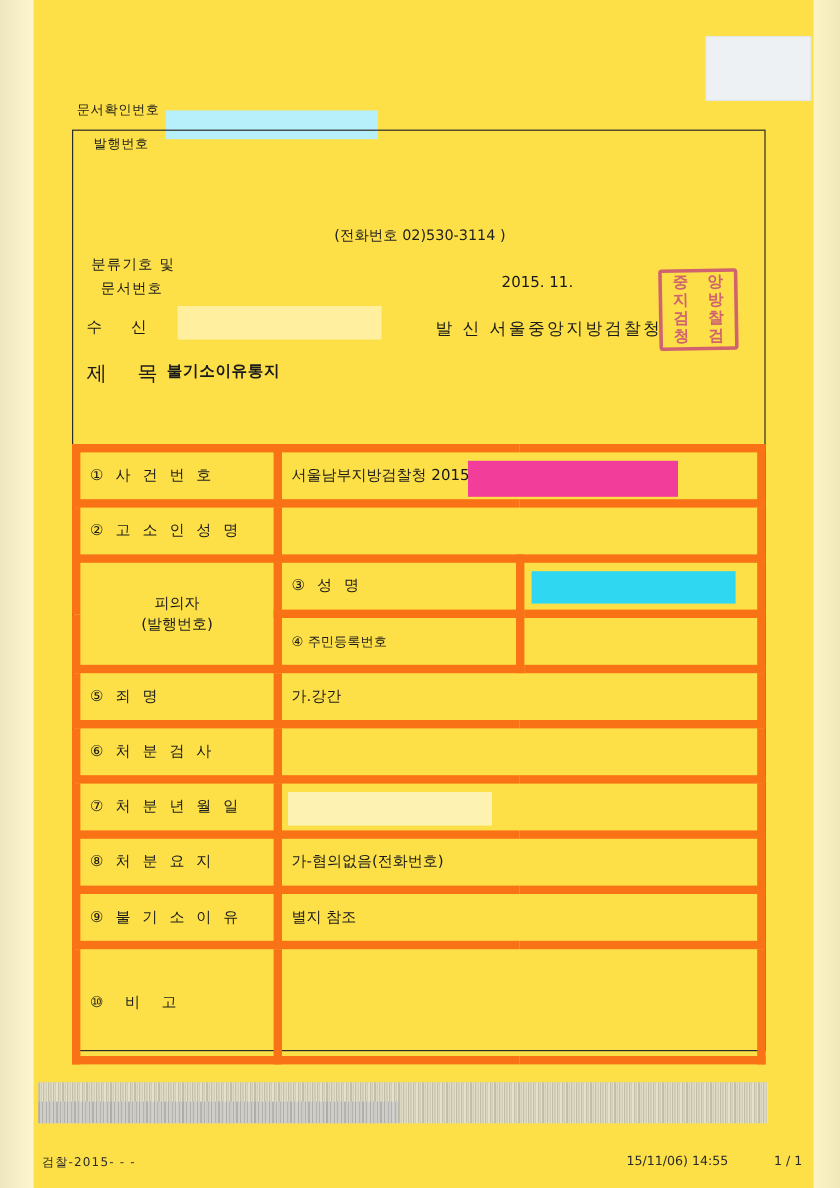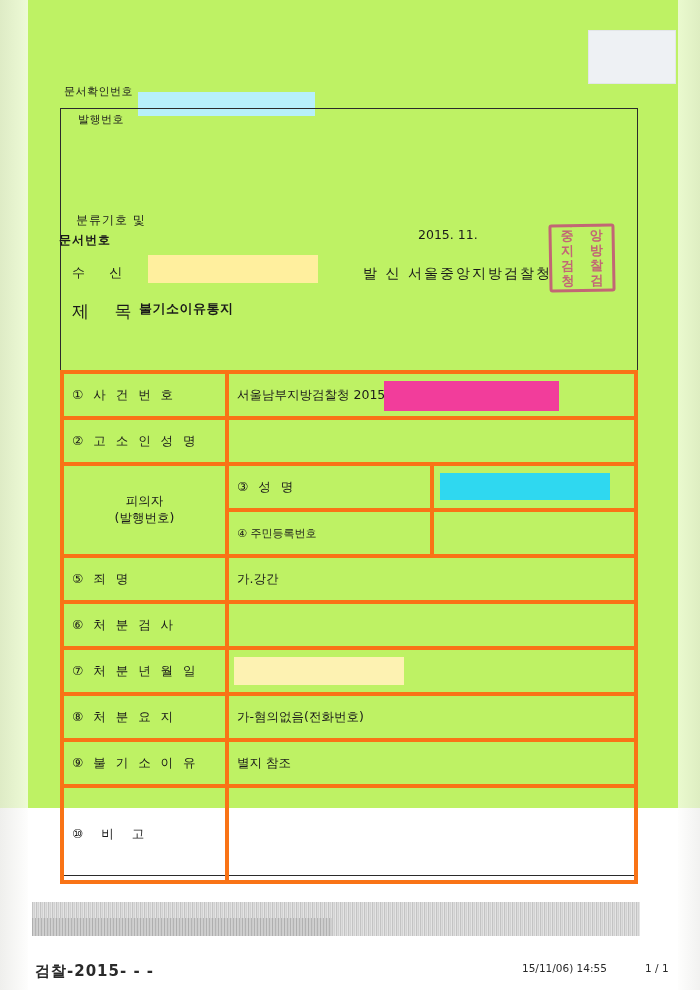--- a/index.html
+++ b/index.html
@@ -12,22 +12,22 @@
     height: 990px;
     position: relative;
     font-family: "DejaVu Sans", "Liberation Sans", sans-serif;
     color: #1a1a1a;
     overflow: hidden;
   }
 
   .page {
     position: absolute;
     left: 0; top: 0;
-    width: 700px; height: 808px;
-    background: #bef264;
+    width: 700px; height: 990px;
+    background: #fde047;
   }
 
   
   .scan-edge-left {
     position: absolute; left: 0; top: 0; width: 28px; height: 990px;
     background: linear-gradient(to right, #e9e9e6, #fdfdfc);
     opacity: .75;
   }
   .scan-edge-right {
     position: absolute; right: 0; top: 0; width: 22px; height: 990px;
@@ -82,22 +82,22 @@
     text-align: center;
     font-size: 12px;
     color: #1e1e1e;
   }
 
   .lbl-class1 {
     position: absolute; left: 76px; top: 212px;
     font-size: 12px; letter-spacing: 1px;
   }
   .lbl-class2 {
-    position: absolute; left: 59px; top: 232px;
-    font-size: 12px; letter-spacing: 1px; font-weight: bold;
+    position: absolute; left: 84px; top: 232px;
+    font-size: 12px; letter-spacing: 1px;
   }
   .date {
     position: absolute; left: 418px; top: 227px;
     font-size: 12.5px;
   }
 
   .lbl-recv {
     position: absolute; left: 72px; top: 264px;
     font-size: 13px; letter-spacing: 10px;
   }
@@ -149,21 +149,21 @@
   
   .tbl {
     position: absolute;
     left: 60px; top: 370px;
     width: 578px;
     border-collapse: collapse;
     box-sizing: border-box;
     table-layout: fixed;
   }
   .tbl td {
-    border: 4px solid #f97316;
+    border: 7px solid #f97316;
     font-size: 12.5px;
     padding: 0 8px;
     vertical-align: middle;
     color: #1a1a1a;
   }
   .c-label {
     width: 145px;
     letter-spacing: 3px;
     white-space: nowrap;
   }
@@ -217,21 +217,21 @@
   .noise-bar2 {
     position: absolute;
     left: 32px; top: 918px;
     width: 300px; height: 18px;
     background: repeating-linear-gradient(90deg, #a9a9a9 0 1px, #cccccc 1px 3px);
     opacity: 0.8;
   }
 
   .footer-left {
     position: absolute; left: 35px; top: 962px;
-    font-size: 15px; color: #2a2a2a; letter-spacing: 1px; font-weight: bold;
+    font-size: 10px; color: #2a2a2a; letter-spacing: 1px;
   }
   .footer-right {
     position: absolute; left: 522px; top: 962px;
     font-size: 10.5px; color: #2a2a2a;
   }
   .footer-page {
     position: absolute; left: 645px; top: 962px;
     font-size: 10.5px; color: #2a2a2a;
   }
 </style>
@@ -244,20 +244,21 @@
   <div class="scan-edge-right"></div>
 
   <div class="corner-box"></div>
 
   <div class="lbl-docnum">문서확인번호</div>
   <div class="lbl-issuenum">발행번호</div>
   <div class="hl-cyan-top"></div>
 
   <div class="doc-frame"></div>
 
+  <div class="phone">(전화번호  02)530-3114  )</div>
 
   <div class="lbl-class1">분류기호 및</div>
   <div class="lbl-class2">문서번호</div>
   <div class="date">2015. 11.</div>
 
   <div class="lbl-recv">수  신</div>
   <div class="hl-yellow-recv"></div>
   <div class="sender">발 신 서울중앙지방검찰청</div>
 
   <div class="lbl-subject">제  목</div>

